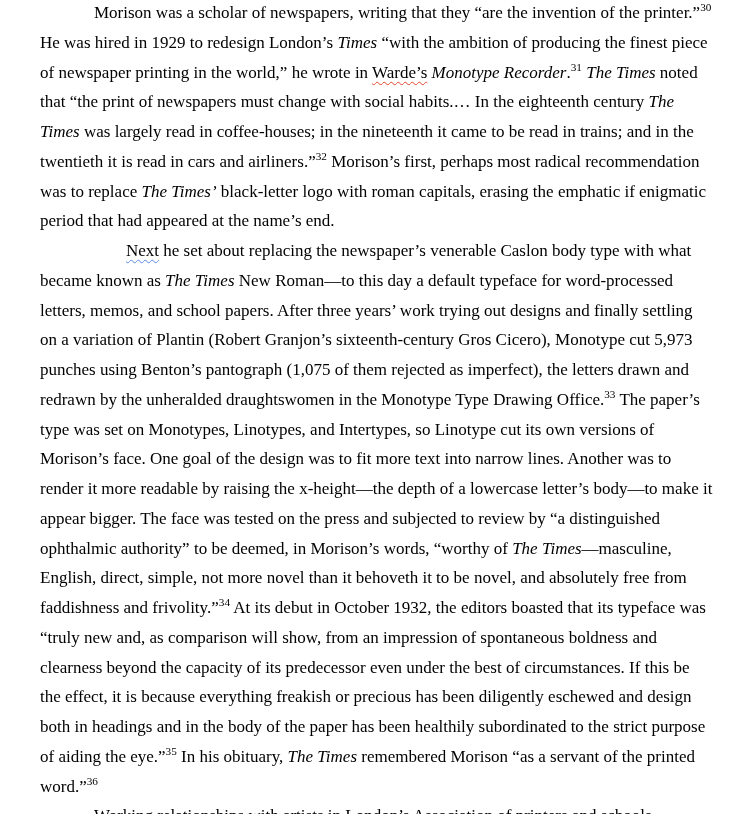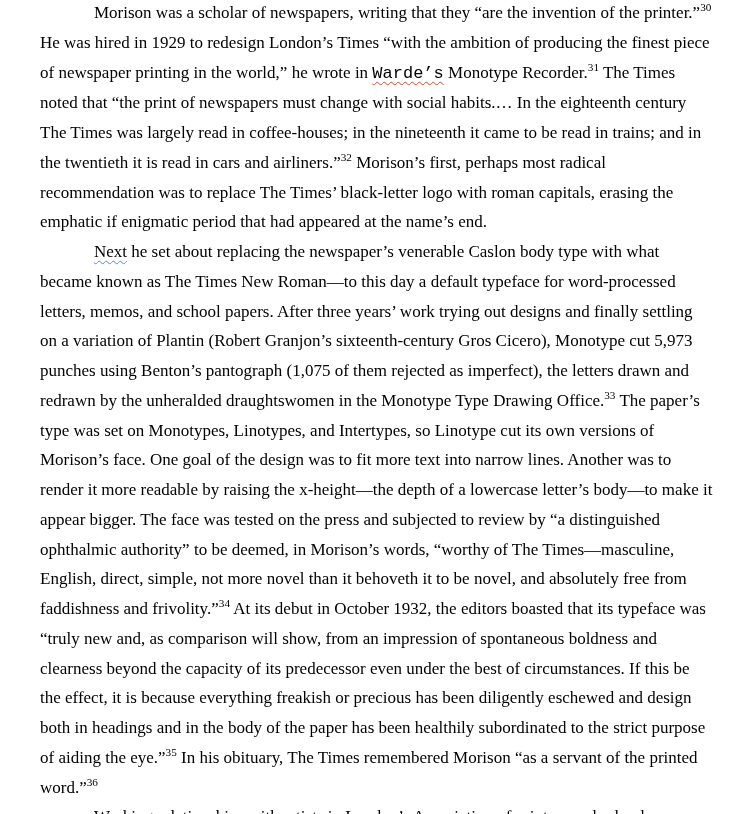--- a/index.html
+++ b/index.html
@@ -23,43 +23,44 @@
     line-height: 29.75px;
     color: #000000;
     text-align: left;
     cursor: text;
   }
   .para {
     margin: 0;
     text-indent: 54px;
   }
   .it {
+    font-style: italic;
   }
   sup {
     font-size: 0.66em;
     line-height: 0;
     vertical-align: super;
     font-family: Liberation Serif, serif;
   }
   .sq-red {
     text-decoration: underline;
     text-decoration-style: wavy;
     text-decoration-color: var(--sq-red, #e3432e);
     text-decoration-thickness: 1px;
     text-underline-offset: 18%;
     text-decoration-skip-ink: none;
-    font-family: Liberation Mono, monospace;
   }
   .sq-blue {
     text-decoration: underline;
     text-decoration-style: wavy;
     text-decoration-color: var(--sq-blue, #5b8be8);
     text-decoration-thickness: 1px;
     text-underline-offset: 18%;
     text-decoration-skip-ink: none;
+    margin-left: 32px;
   }
 </style>
 </head>
 <body style="background: rgb(255, 255, 255);">
 
 <div class="doc" style="color: rgb(0, 0, 0);">
     <p class="para"><span>Morison was a scholar of newspapers, writing that they “are the invention of the printer.”</span><sup>30</sup><span> He was hired in 1929 to redesign London’s </span><span class="it">Times</span><span> “with the ambition of producing the finest piece of newspaper printing in the world,” he wrote in </span><span class="sq-red">Warde’s</span><span> </span><span class="it">Monotype Recorder</span><span>.</span><sup>31</sup><span> </span><span class="it">The Times</span><span> noted that “the print of newspapers must change with social habits.… In the eighteenth century </span><span class="it">The Times</span><span> was largely read in coffee-houses; in the nineteenth it came to be read in trains; and in the twentieth it is read in cars and airliners.”</span><sup>32</sup><span> Morison’s first, perhaps most radical recommendation was to replace </span><span class="it">The Times’</span><span> black-letter logo with roman capitals, erasing the emphatic if enigmatic period that had appeared at the name’s end.</span></p>
     <p class="para"><span class="sq-blue">Next</span><span> he set about replacing the newspaper’s venerable Caslon body type with what became known as </span><span class="it">The Times</span><span> New Roman—to this day a default typeface for word-processed letters, memos, and school papers. After three years’ work trying out designs and finally settling on a variation of Plantin (Robert Granjon’s sixteenth-century Gros Cicero), Monotype cut 5,973 punches using Benton’s pantograph (1,075 of them rejected as imperfect), the letters drawn and redrawn by the unheralded draughtswomen in the Monotype Type Drawing Office.</span><sup>33</sup><span> The paper’s type was set on Monotypes, Linotypes, and Intertypes, so Linotype cut its own versions of Morison’s face. One goal of the design was to fit more text into narrow lines. Another was to render it more readable by raising the x-height—the depth of a lowercase letter’s body—to make it appear bigger. The face was tested on the press and subjected to review by “a distinguished ophthalmic authority” to be deemed, in Morison’s words, “worthy of </span><span class="it">The Times</span><span>—masculine, English, direct, simple, not more novel than it behoveth it to be novel, and absolutely free from faddishness and frivolity.”</span><sup>34</sup><span> At its debut in October 1932, the editors boasted that its typeface was “truly new and, as comparison will show, from an impression of spontaneous boldness and clearness beyond the capacity of its predecessor even under the best of circumstances. If this be the effect, it is because everything freakish or precious has been diligently eschewed and design both in headings and in the body of the paper has been healthily subordinated to the strict purpose of aiding the eye.”</span><sup>35</sup><span> In his obituary, </span><span class="it">The Times</span><span> remembered Morison “as a servant of the printed word.”</span><sup>36</sup></p>
     <p class="para"><span>Working relationships with artists in London’s Association of printers and schools</span></p>
   </div>

